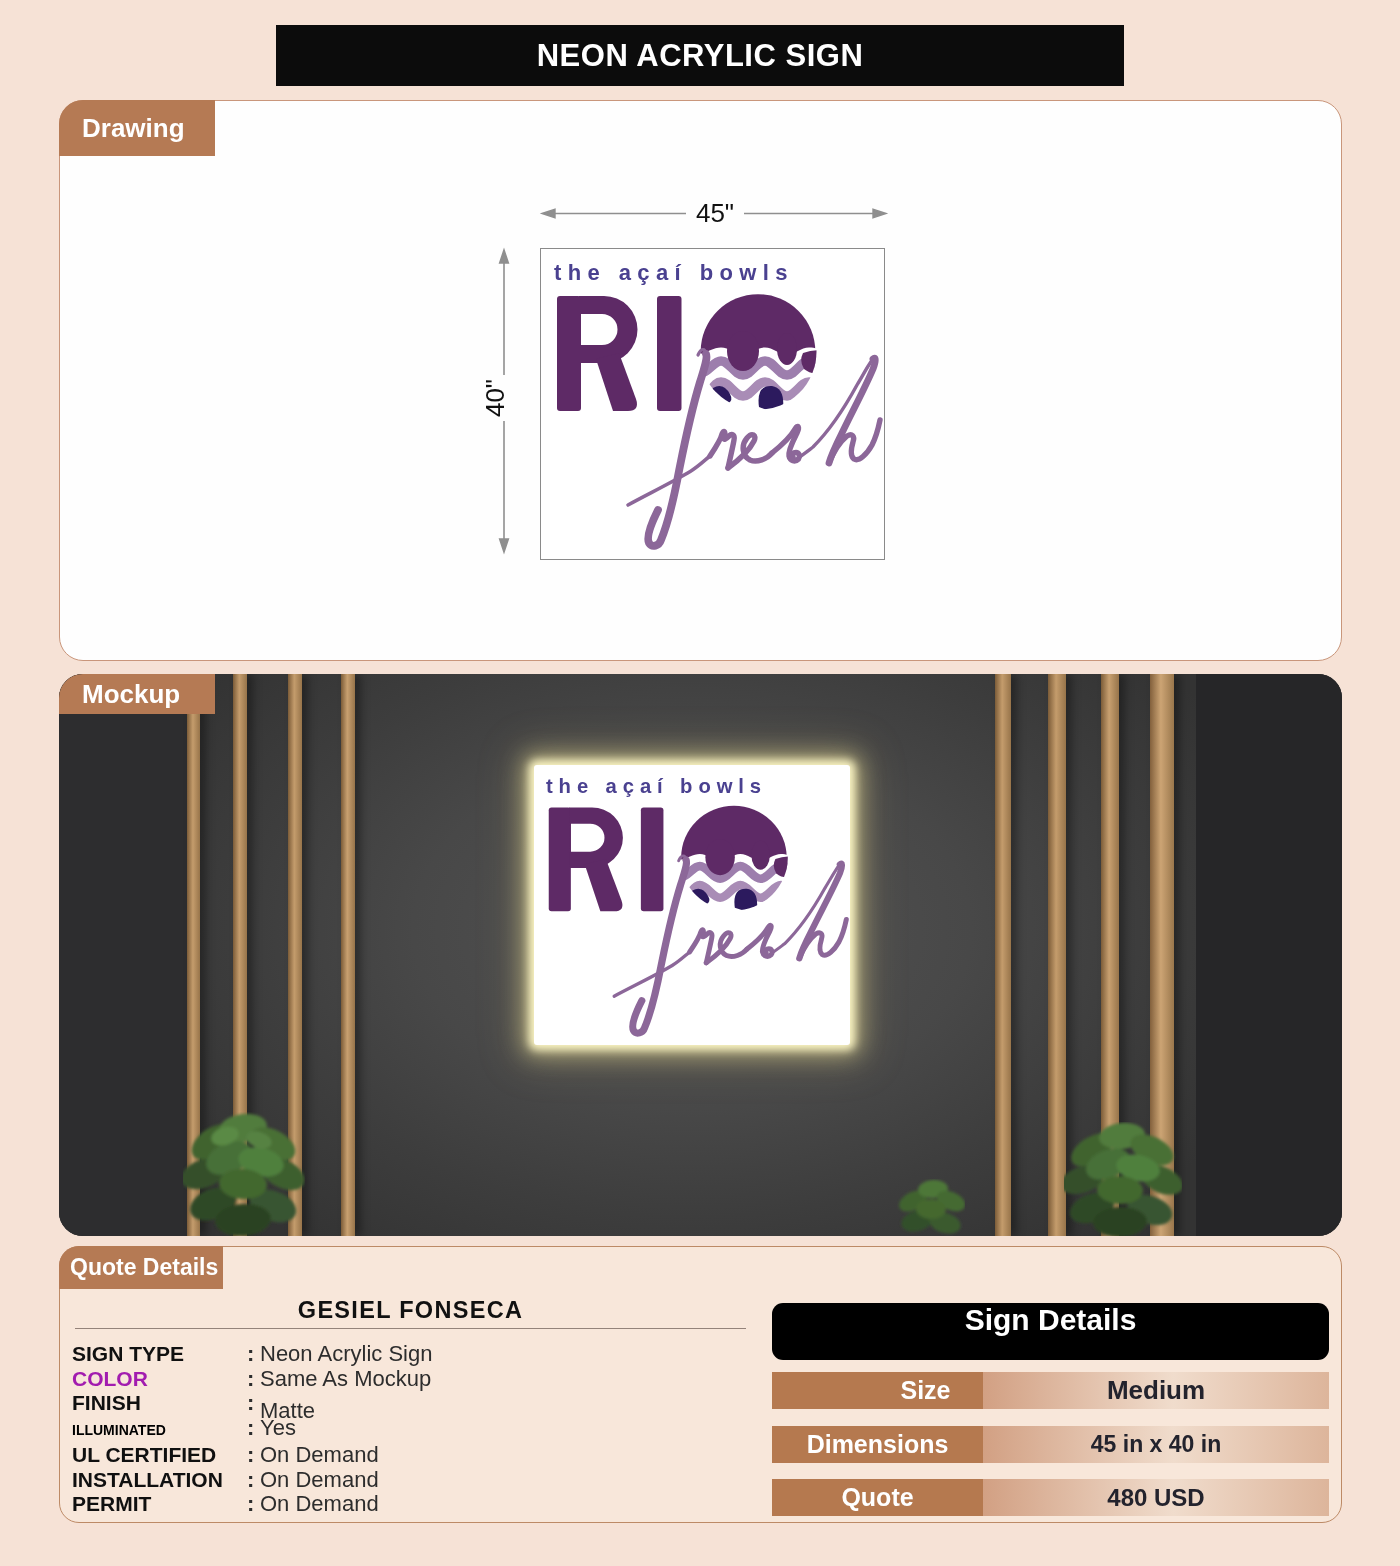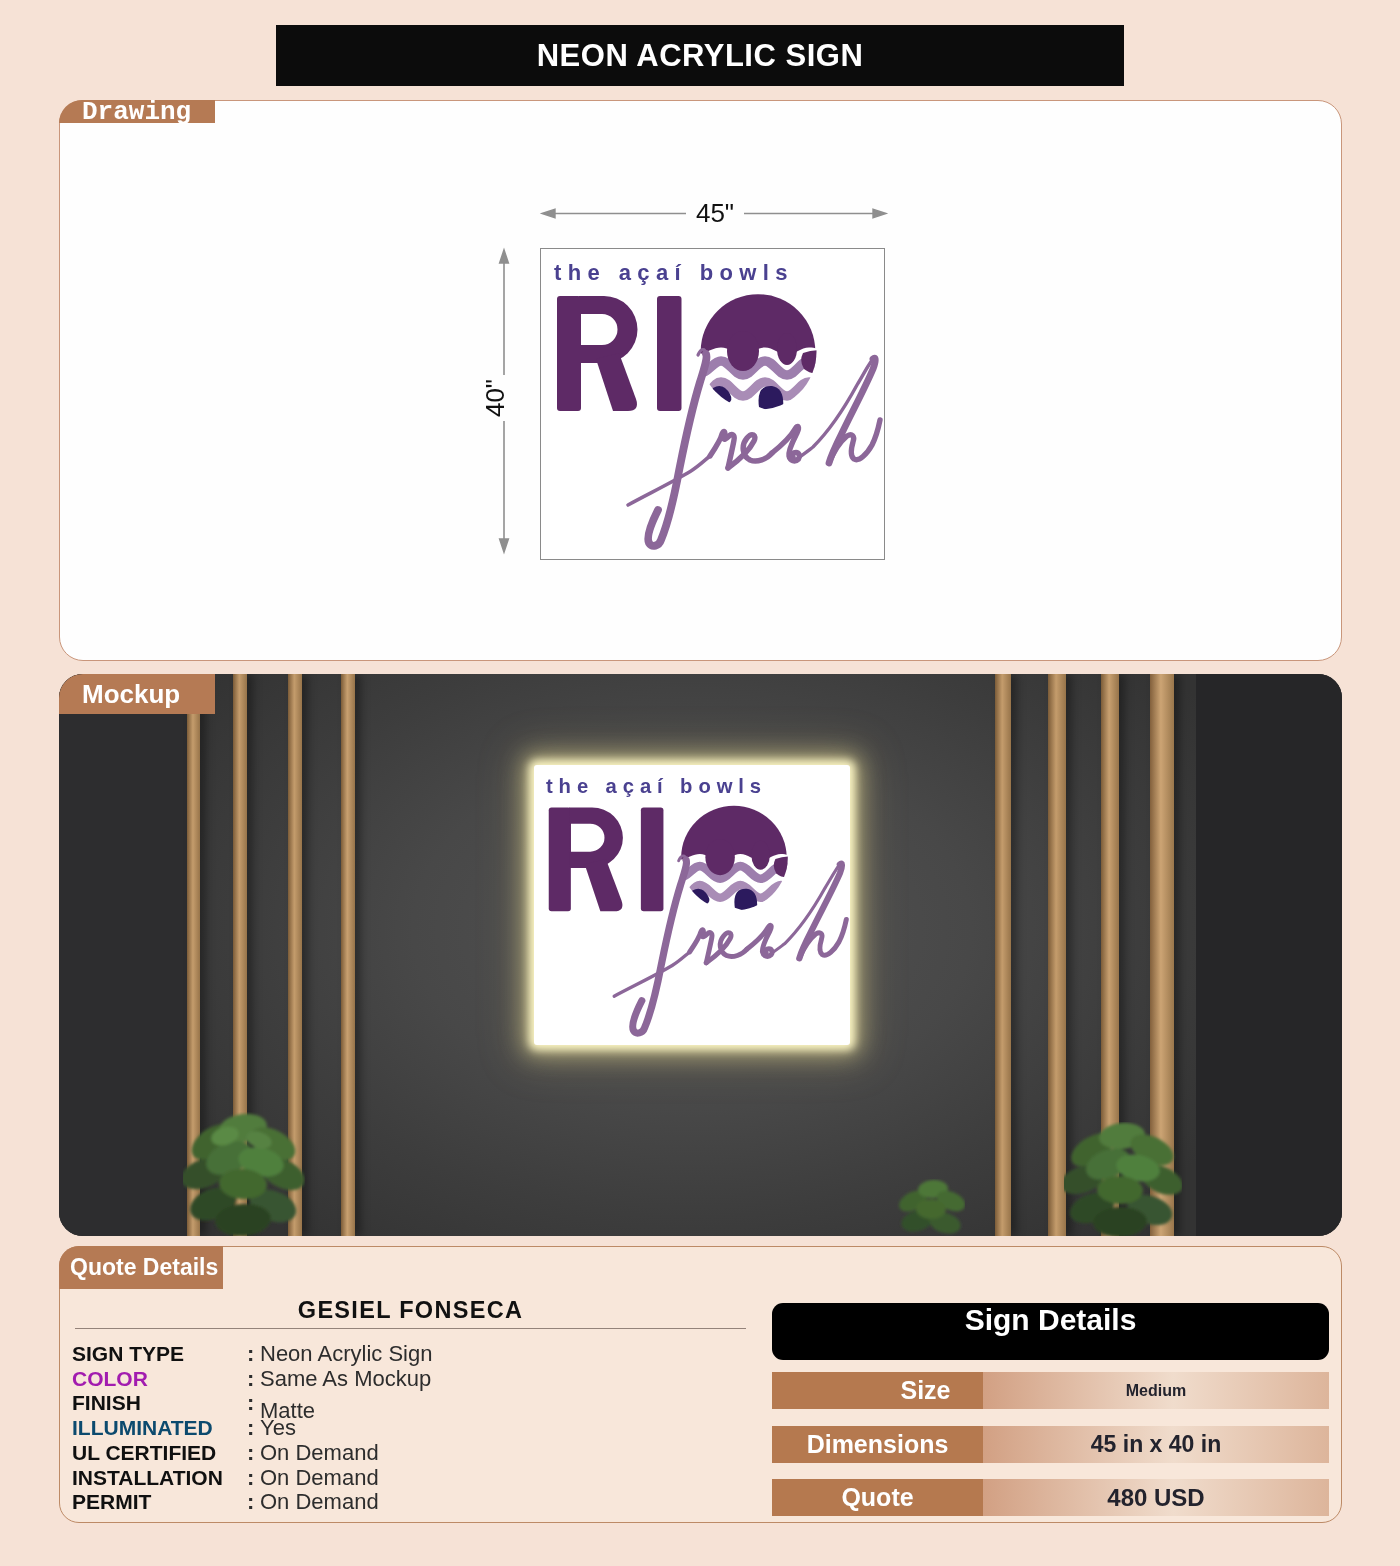--- a/index.html
+++ b/index.html
@@ -8,21 +8,21 @@
 </style>
 </head>
 <body>
 
 <div class="abs" style="left:276px;top:25px;width:848px;height:61px;background:#0c0c0c;display:flex;align-items:center;justify-content:center;">
   <div style="color:#fff;font-weight:bold;font-size:31px;letter-spacing:0.5px;">NEON ACRYLIC SIGN</div>
 </div>
 
 <div class="abs" style="left:59px;top:100px;width:1281px;height:559px;background:#fefefe;border:1px solid #c9967b;border-radius:24px;"></div>
 
-<div class="abs" style="left:59px;top:100px;width:156px;height:23px;background:#b57a54;border-radius:24px 0 0 0;display:flex;align-items:center;font-family:Liberation Mono, monospace;">
+<div class="abs" style="left:59px;top:100px;width:156px;height:56px;background:#b57a54;border-radius:24px 0 0 0;display:flex;align-items:center;">
     <span style="color:#fff;font-weight:bold;font-size:26px;margin-left:23px;">Drawing</span>
   </div>
 
 <svg class="abs" style="left:480px;top:190px;" width="420" height="380" viewBox="0 0 420 380">
 
   <g stroke="#8f8f8f" stroke-width="1.4" fill="#8f8f8f">
     <line x1="64" y1="23.5" x2="206" y2="23.5"></line>
     <line x1="264" y1="23.5" x2="404" y2="23.5"></line>
     <polygon points="62,23.5 75,19.2 75,27.8"></polygon>
     <polygon points="406,23.5 393,19.2 393,27.8"></polygon>
@@ -104,38 +104,38 @@
 <div class="abs" style="left:75px;top:1328px;width:671px;height:1px;background:#94837a;"></div>
 
 <div class="abs" style="left:72px;top:1342px;width:680px;font-size:22px;color:#2d2d2d;line-height:24.7px;">
 
   <div><b style="font-size:21px;color:#101010;">SIGN TYPE</b><span class="abs" style="left:175px;font-weight:bold;">:</span><span class="abs" style="left:188px;">Neon Acrylic Sign</span></div>
 
   <div><b style="font-size:21px;color:#a21caf;">COLOR</b><span class="abs" style="left:175px;font-weight:bold;">:</span><span class="abs" style="left:188px;">Same As Mockup</span></div>
 
   <div><b style="font-size:21px;color:#101010;">FINISH</b><span class="abs" style="left:175px;font-weight:bold;">:</span><span class="abs" style="left:188px;margin-top:8px;">Matte</span></div>
 
-  <div><b style="font-size:21px;color:#0c4a6e;">ILLUMINATED</b><span class="abs" style="left:175px;font-weight:bold;">:</span><span class="abs" style="left:188px;">Yes</span></div>
+  <div><b style="font-size:14px;color:#000000;">ILLUMINATED</b><span class="abs" style="left:175px;font-weight:bold;">:</span><span class="abs" style="left:188px;">Yes</span></div>
 
   <div><b style="font-size:21px;color:#101010;">UL CERTIFIED</b><span class="abs" style="left:175px;font-weight:bold;">:</span><span class="abs" style="left:188px;">On Demand</span></div>
 
   <div><b style="font-size:21px;color:#101010;">INSTALLATION</b><span class="abs" style="left:175px;font-weight:bold;">:</span><span class="abs" style="left:188px;">On Demand</span></div>
 
   <div><b style="font-size:21px;color:#101010;">PERMIT</b><span class="abs" style="left:175px;font-weight:bold;">:</span><span class="abs" style="left:188px;">On Demand</span></div>
 </div>
 
 <div class="abs" style="left:772px;top:1303px;width:557px;height:57px;background:#000;border-radius:11px;display:flex;align-items:flex-start;justify-content:center;">
     <span style="color:#fff;font-weight:bold;font-size:30px;">Sign Details</span>
   </div>
 
 <div class="abs" style="left:772px;top:1372px;width:211px;height:37px;background:#b5794f;display:flex;align-items:center;justify-content:center;padding-left:48px;">
     <span style="color:#fff;font-weight:bold;font-size:25px;">Size</span>
   </div>
 <div class="abs" style="left:983px;top:1372px;width:346px;height:37px;background:linear-gradient(90deg,#d2a083,#f0dccc 55%,#ddb59b);display:flex;align-items:center;justify-content:center;">
-    <span style="color:#23232d;font-weight:bold;font-size:16px;">Medium</span>
+    <span style="color:#23232d;font-weight:bold;font-size:26px;">Medium</span>
   </div>
 
 <div class="abs" style="left:772px;top:1426px;width:211px;height:37px;background:#b5794f;display:flex;align-items:center;justify-content:center;">
     <span style="color:#fff;font-weight:bold;font-size:25px;">Dimensions</span>
   </div>
 <div class="abs" style="left:983px;top:1426px;width:346px;height:37px;background:linear-gradient(90deg,#d2a083,#f0dccc 55%,#ddb59b);display:flex;align-items:center;justify-content:center;">
     <span style="color:#23232d;font-weight:bold;font-size:23px;">45 in x 40 in</span>
   </div>
 
 <div class="abs" style="left:772px;top:1479px;width:211px;height:37px;background:#b5794f;display:flex;align-items:center;justify-content:center;">

